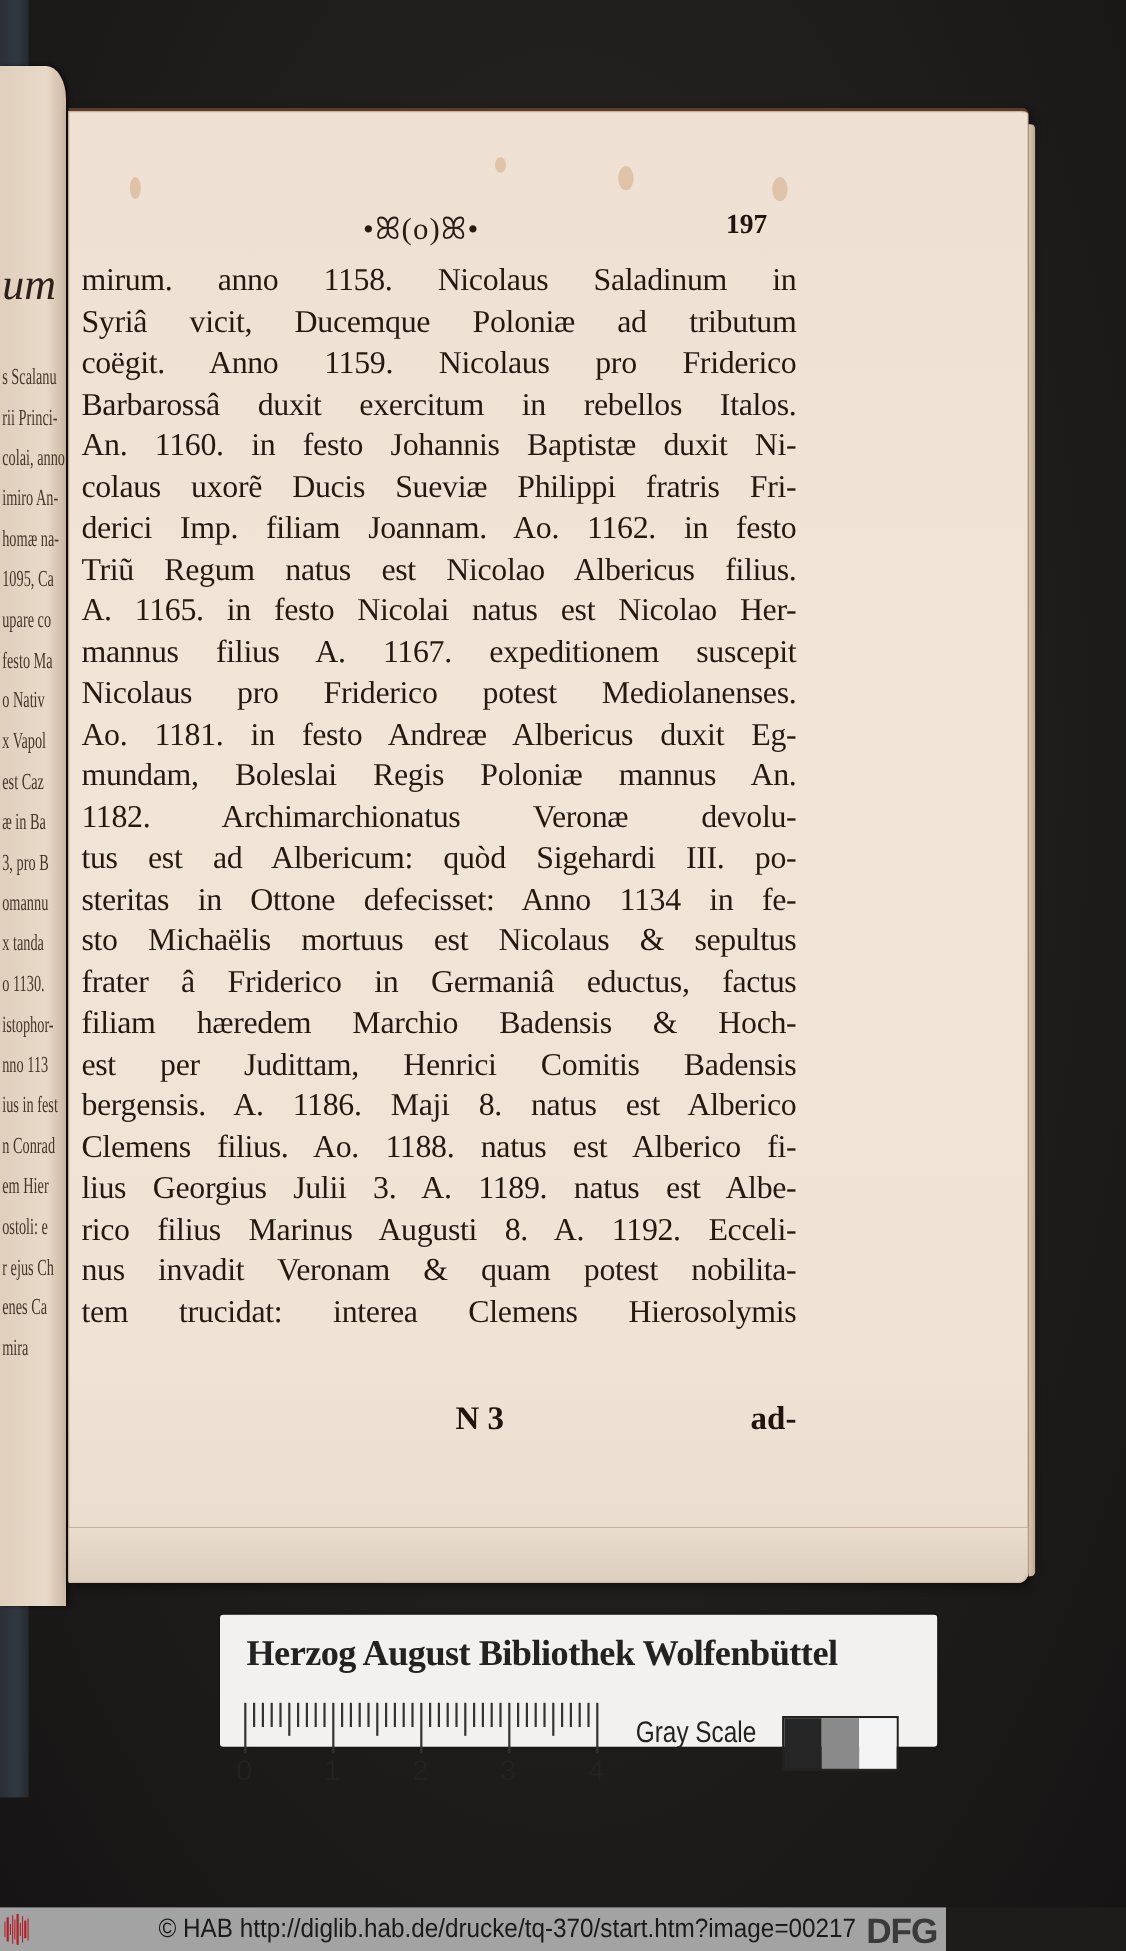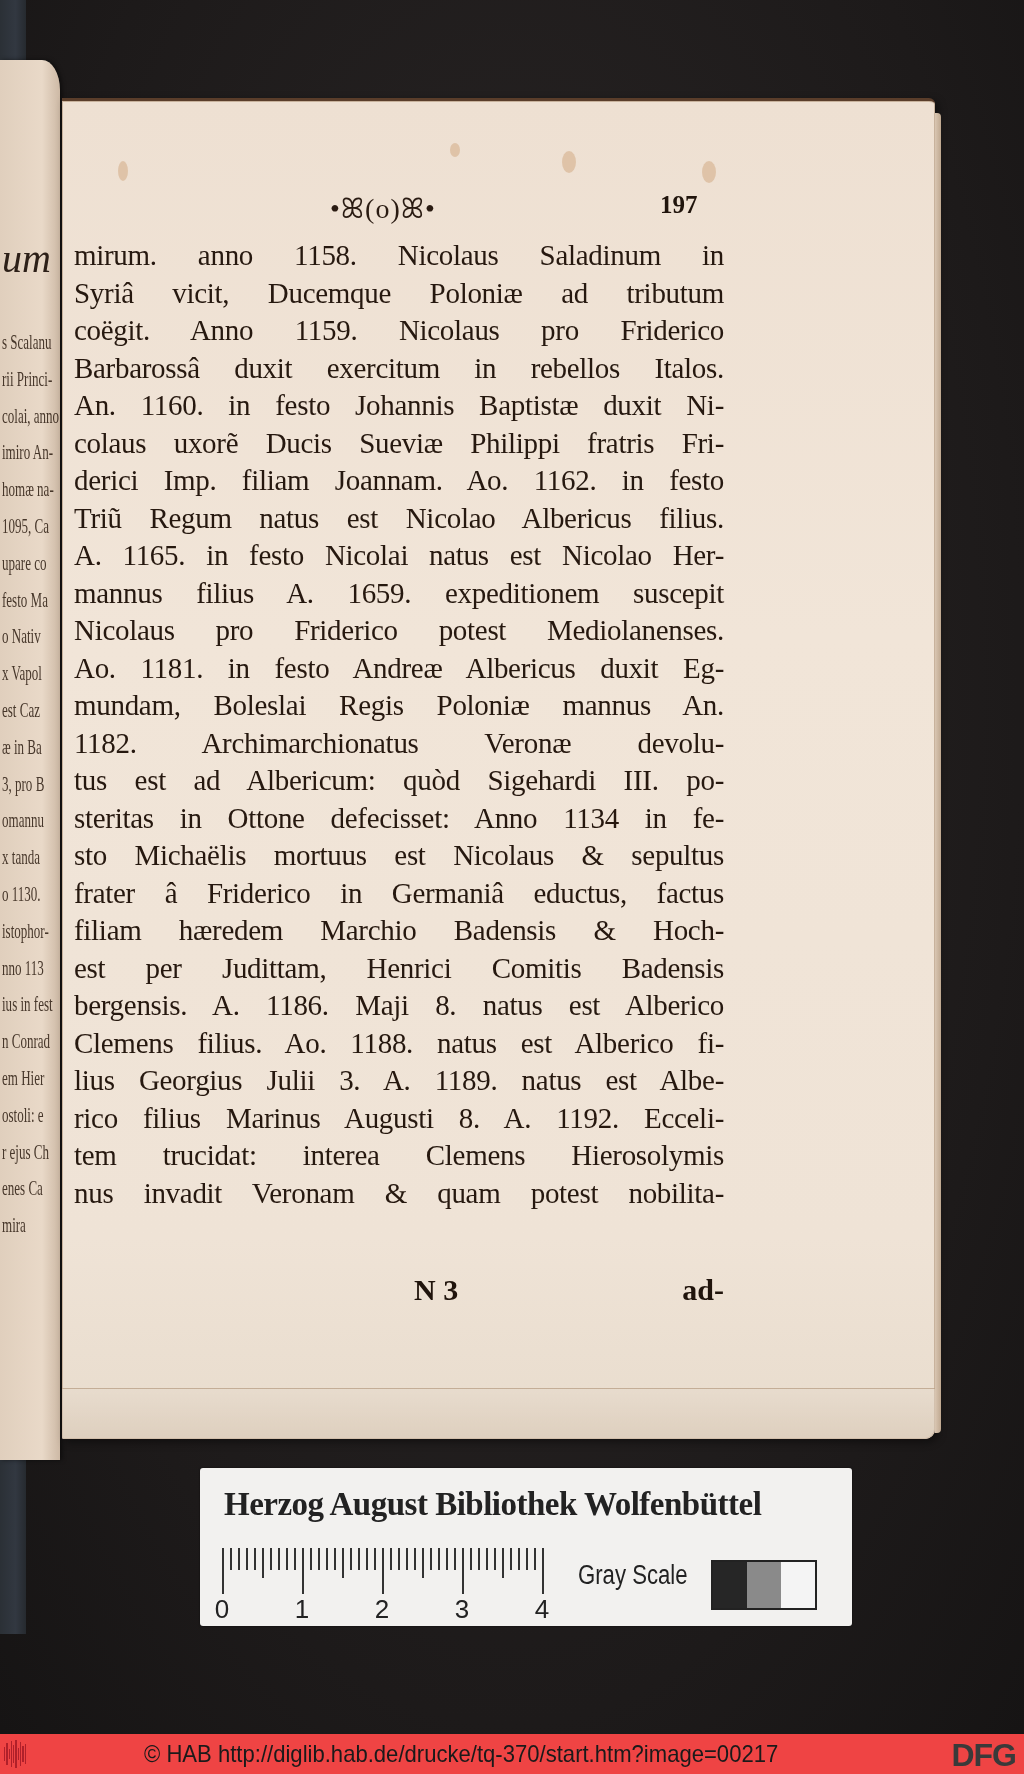--- a/index.html
+++ b/index.html
@@ -75,21 +75,21 @@
   .catchword { position: absolute; right: 0; top: 0; }
   .page-damage {
     position: absolute; left: 0; bottom: 0; width: 100%; height: 50px;
     border-top: 1px solid rgba(170,140,110,0.5);
     background: linear-gradient(180deg, rgba(230,218,204,0.4), rgba(214,198,180,0.6));
     border-radius: 0 0 10px 2px;
   }
 
   
   .scale-card {
-    position: absolute; left: 200px; top: 1468px; width: 652px; height: 158px;
+    position: absolute; left: 200px; top: 1468px; width: 652px; height: 120px;
     background: #f2f1ef; border-radius: 3px;
     box-shadow: 0 0 2px rgba(0,0,0,0.6);
     font-family: "Liberation Sans", "DejaVu Sans", sans-serif;
   }
   .scale-card .library-name {
     position: absolute; left: 24px; top: 18px; font-family: "Liberation Serif", serif;
     font-weight: bold; font-size: 33px; color: #222; letter-spacing: -0.5px; white-space: nowrap;
   }
   .ruler { position: absolute; left: 22px; top: 80px; width: 330px; height: 70px; }
   .tick { position: absolute; top: 0; width: 1.5px; background: #333; }
@@ -99,22 +99,22 @@
     transform: scaleX(0.82); transform-origin: left center; white-space: nowrap;
   }
   .gray-swatches {
     position: absolute; left: 511px; top: 92px; width: 102px; height: 46px;
     border: 2px solid #222; display: flex;
   }
   .gray-swatches span { flex: 1; display: block; }
 
   
   .footer {
-    position: absolute; left: 0; top: 1734px; width: 1024px; height: 40px;
-    background: #ef4444;
+    position: absolute; left: 0; top: 1734px; width: 860px; height: 40px;
+    background: #a3a3a3;
     font-family: "Liberation Sans", "DejaVu Sans", sans-serif;
     text-decoration: underline;
   }
   .footer .hab-logo {
     position: absolute; left: 4px; top: 6px; width: 22px; height: 28px;
     display: flex; gap: 1px; align-items: center;
   }
   .footer .hab-logo i { display: block; width: 1.5px; background: #b0202a; }
   .footer .copyright {
     position: absolute; left: 144px; top: 6px; font-size: 24px; color: #1a1a1a;
@@ -176,37 +176,37 @@
   <div class="text-block" id="text-block">
       <div class="line">mirum. anno 1158. Nicolaus Saladinum in</div>
       <div class="line">Syriâ vicit, Ducemque Poloniæ ad tributum</div>
       <div class="line">coëgit.  Anno 1159. Nicolaus pro Friderico</div>
       <div class="line">Barbarossâ duxit exercitum in rebellos Italos.</div>
       <div class="line">An. 1160. in festo Johannis Baptistæ duxit Ni-</div>
       <div class="line">colaus uxorẽ Ducis Sueviæ Philippi fratris Fri-</div>
       <div class="line">derici Imp. filiam Joannam.  Ao. 1162. in festo</div>
       <div class="line">Triũ Regum natus est Nicolao Albericus filius.</div>
       <div class="line">A. 1165. in festo Nicolai natus est Nicolao Her-</div>
-      <div class="line">mannus filius A. 1659. expeditionem suscepit</div>
+      <div class="line">mannus filius A. 1167. expeditionem suscepit</div>
       <div class="line">Nicolaus pro Friderico potest Mediolanenses.</div>
       <div class="line">Ao. 1181. in festo Andreæ Albericus duxit Eg-</div>
       <div class="line">mundam, Boleslai Regis Poloniæ mannus  An.</div>
       <div class="line">1182. Archimarchionatus Veronæ devolu-</div>
       <div class="line">tus est ad Albericum: quòd Sigehardi III. po-</div>
       <div class="line">steritas in Ottone defecisset: Anno 1134 in fe-</div>
       <div class="line">sto Michaëlis mortuus est Nicolaus &amp; sepultus</div>
       <div class="line">frater â Friderico in Germaniâ eductus, factus</div>
       <div class="line">filiam hæredem Marchio Badensis &amp; Hoch-</div>
       <div class="line">est per Judittam, Henrici Comitis Badensis</div>
       <div class="line">bergensis. A. 1186. Maji 8. natus est Alberico</div>
       <div class="line">Clemens filius.  Ao. 1188. natus est Alberico fi-</div>
       <div class="line">lius Georgius Julii 3. A. 1189. natus est Albe-</div>
       <div class="line">rico filius Marinus Augusti 8. A. 1192. Ecceli-</div>
+      <div class="line">nus invadit Veronam &amp; quam potest nobilita-</div>
       <div class="line">tem trucidat: interea Clemens Hierosolymis</div>
-      <div class="line">nus invadit Veronam &amp; quam potest nobilita-</div>
     </div>
 
   <div class="catchline">
     <span class="signature">N 3</span>
     <span class="catchword">ad-</span>
   </div>
 
   <div class="page-damage"></div>
 </div>
 

